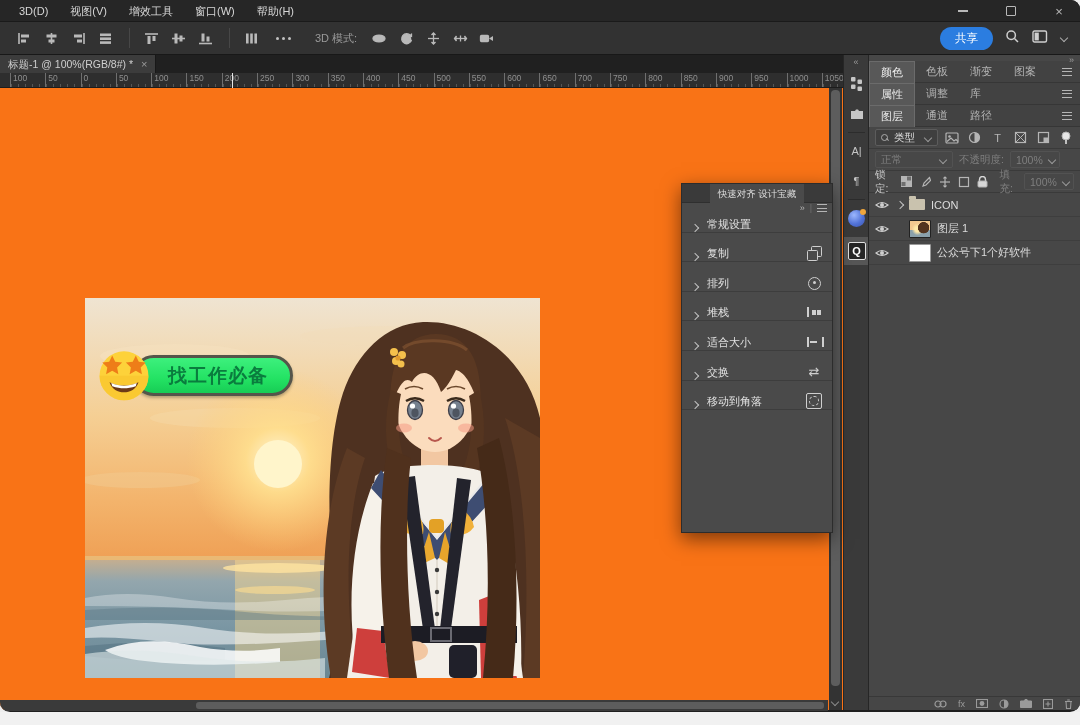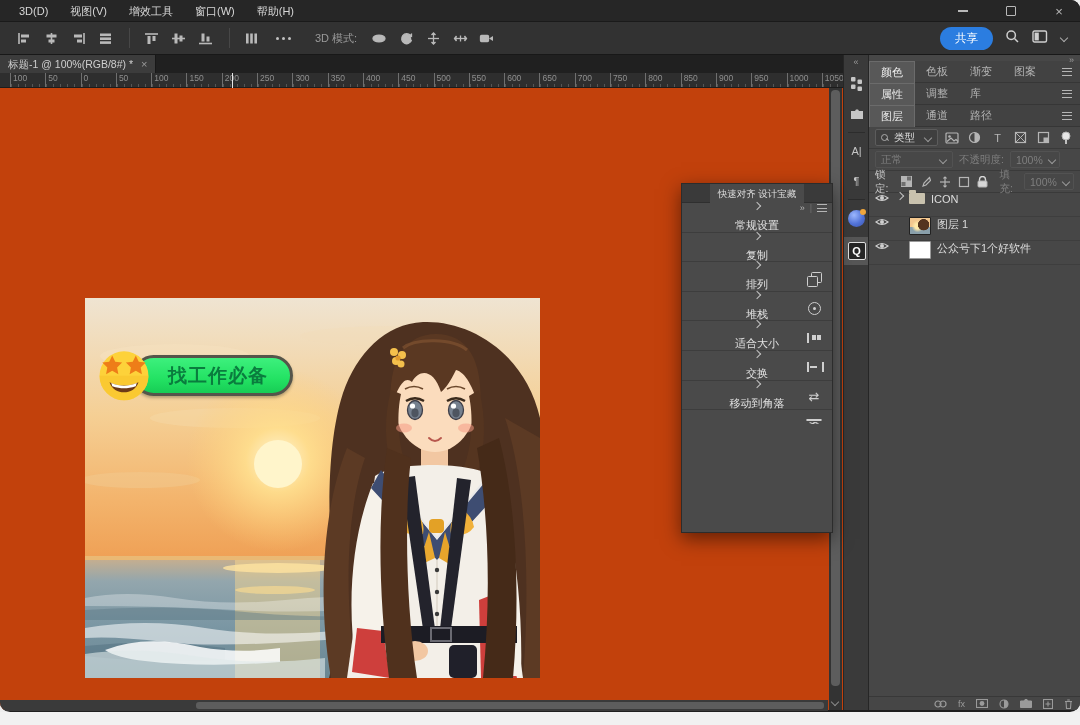--- a/index.html
+++ b/index.html
@@ -41,21 +41,21 @@
   .doc-close { color:#9a9a9a; font-size:11px; }
   .ruler { position:absolute; left:0; top:73px; width:843px; height:15px; background:#2e2e2e;
     border-bottom:1px solid #1c1c1c; display:flex; padding-left:10px; overflow:hidden; }
   .rcell { width:35.3px; flex:0 0 35.3px; color:#8f8f8f; font-size:8.5px; line-height:11px;
     border-left:1px solid #6f6f6f; padding-left:2px;
     background-image:repeating-linear-gradient(90deg,#565656 0 1px,transparent 1px 7px);
     background-size:100% 4px; background-position:0 11px; background-repeat:no-repeat; }
   .ruler-caret { position:absolute; left:232px; top:0; width:1px; height:15px; background:#e8e8e8; }
 
   
-  .canvas { position:absolute; left:0; top:88px; width:860px; height:622px; background:#c2410c; }
+  .canvas { position:absolute; left:0; top:88px; width:860px; height:622px; background:#f97316; }
   .artwork { position:absolute; left:85px; top:210px; width:455px; height:380px; overflow:hidden; }
   .artwork > svg { position:absolute; left:0; top:0; }
   .badge { position:absolute; left:10px; top:46px; width:205px; height:64px; }
   .badge-pill { position:absolute; left:38px; top:11px; height:41px; width:160px;
     background:linear-gradient(180deg,#3df07d 0%,#23e263 60%,#17cd55 100%);
     border:3px solid #55554a; border-radius:21px; display:flex; align-items:center;
     padding-left:32px; box-shadow:0 2px 3px rgba(60,60,40,.35); }
   .badge-text { font-size:19px; font-weight:800; color:#0a7c3e; letter-spacing:1px; white-space:nowrap; }
   .badge-emoji { position:absolute; left:0; top:0; width:58px; height:60px; }
 
@@ -69,22 +69,22 @@
     border-right:1.3px solid #8a8a8a; border-bottom:1.3px solid #8a8a8a; transform:rotate(45deg); }
 
   
   .qa-panel { position:absolute; left:681px; top:183px; width:152px; height:350px; background:#4a4a4a;
     border:1px solid #2c2c2c; box-shadow:0 6px 18px rgba(0,0,0,.5); z-index:6; }
   .qa-header { height:19px; background:#3a3a3a; display:flex; align-items:center; border-bottom:1px solid #2f2f2f;flex-direction:column; }
   .qa-title { background:#4a4a4a; height:19px; line-height:19px; padding:0 8px; font-size:9.5px; color:#dedede; }
   .qa-hright { margin-left:auto; display:flex; align-items:center; gap:5px; padding-right:5px; color:#b5b5b5; font-size:9px; }
   .hamb { width:10px; height:8px; border-top:1.2px solid #b5b5b5; border-bottom:1.2px solid #b5b5b5; position:relative; }
   .hamb::before { content:""; position:absolute; left:0; top:2.6px; width:10px; height:1.2px; background:#b5b5b5; }
-  .qa-item { height:29.6px; display:flex; align-items:center; border-bottom:1px solid #3d3d3d;
-    padding:0 10px; color:#e2e2e2; font-size:11px; gap:8px;flex-direction:column; }
+  .qa-item { height:29.6px; display:flex; align-items:flex-end; border-bottom:1px solid #3d3d3d;
+    padding:0 10px; color:#e2e2e2; font-size:11px; gap:8px; }
   .qa-chev { width:7px; height:7px; flex:0 0 7px; position:relative; }
   .qa-chev::before { content:""; position:absolute; left:0; top:0; width:5px; height:5px;
     border-right:1.4px solid #c2c2c2; border-bottom:1.4px solid #c2c2c2; transform:rotate(-45deg); }
   .qai { margin-left:auto; width:16px; height:16px; position:relative; color:#cfcfcf; font-size:13px;
     display:flex; align-items:center; justify-content:center; }
   .qai-copy::before { content:""; position:absolute; left:5px; top:1px; width:9px; height:9px; border:1.4px solid #cfcfcf; border-radius:1.5px; }
   .qai-copy::after { content:""; position:absolute; left:1px; top:5px; width:9px; height:9px; border:1.4px solid #cfcfcf; border-radius:1.5px; background:#4a4a4a; }
   .qai-target::before { content:""; position:absolute; left:2px; top:2px; width:11px; height:11px; border:1.4px solid #cfcfcf; border-radius:50%; }
   .qai-target::after { content:""; position:absolute; left:6.5px; top:6.5px; width:3px; height:3px; background:#cfcfcf; border-radius:50%; }
   .qai-stack::before { content:""; position:absolute; left:1px; top:3px; width:2px; height:10px; background:#cfcfcf; }
@@ -125,21 +125,21 @@
   .select.disabled { background:transparent; border-color:#525252; color:#7f7f7f; }
   .dim-label { color:#7f7f7f; font-size:10.5px; }
   .lbl { color:#c9c9c9; font-size:10.5px; }
   .fic { width:17px; height:17px; display:flex; align-items:center; justify-content:center; color:#b5b5b5; font-size:11px; }
   .fic svg { stroke:#b5b5b5; }
   .mag { width:8px; height:8px; position:relative; }
   .mag::before { content:""; position:absolute; left:0; top:0; width:5px; height:5px; border:1.2px solid #aaa; border-radius:50%; }
   .mag::after { content:""; position:absolute; left:5px; top:5px; width:3px; height:1.2px; background:#aaa; transform:rotate(45deg); }
 
   .layerslist { }
-  .lrow { height:24px; display:flex; align-items:flex-start; border-bottom:1px solid #3e3e3e; gap:6px; padding:0 4px; }
+  .lrow { height:24px; display:flex; align-items:center; border-bottom:1px solid #3e3e3e; gap:6px; padding:0 4px; }
   .eye { width:18px; display:flex; justify-content:center; }
   .lexp { width:6px; height:6px; border-right:1.4px solid #c2c2c2; border-bottom:1.4px solid #c2c2c2; transform:rotate(-45deg); flex:0 0 6px; }
   .thumb { flex:0 0 22px; height:18px; border-radius:1px; position:relative; }
   .thumb-group { flex:0 0 16px; height:11px; background:#c9c2ae; border-radius:1px; }
   .thumb-group::before { content:""; position:absolute; left:0; top:-3px; width:7px; height:3px; background:#c9c2ae; border-radius:1px 1px 0 0; }
   .thumb-art { background:
       radial-gradient(circle at 68% 42%, #54341f 0 33%, rgba(0,0,0,0) 36%),
       radial-gradient(circle at 38% 52%, #ffe9a8 0 18%, rgba(0,0,0,0) 40%),
       linear-gradient(180deg,#f3c88f 0 58%,#8aa0ab 58% 100%);
     border:1px solid #222; }

